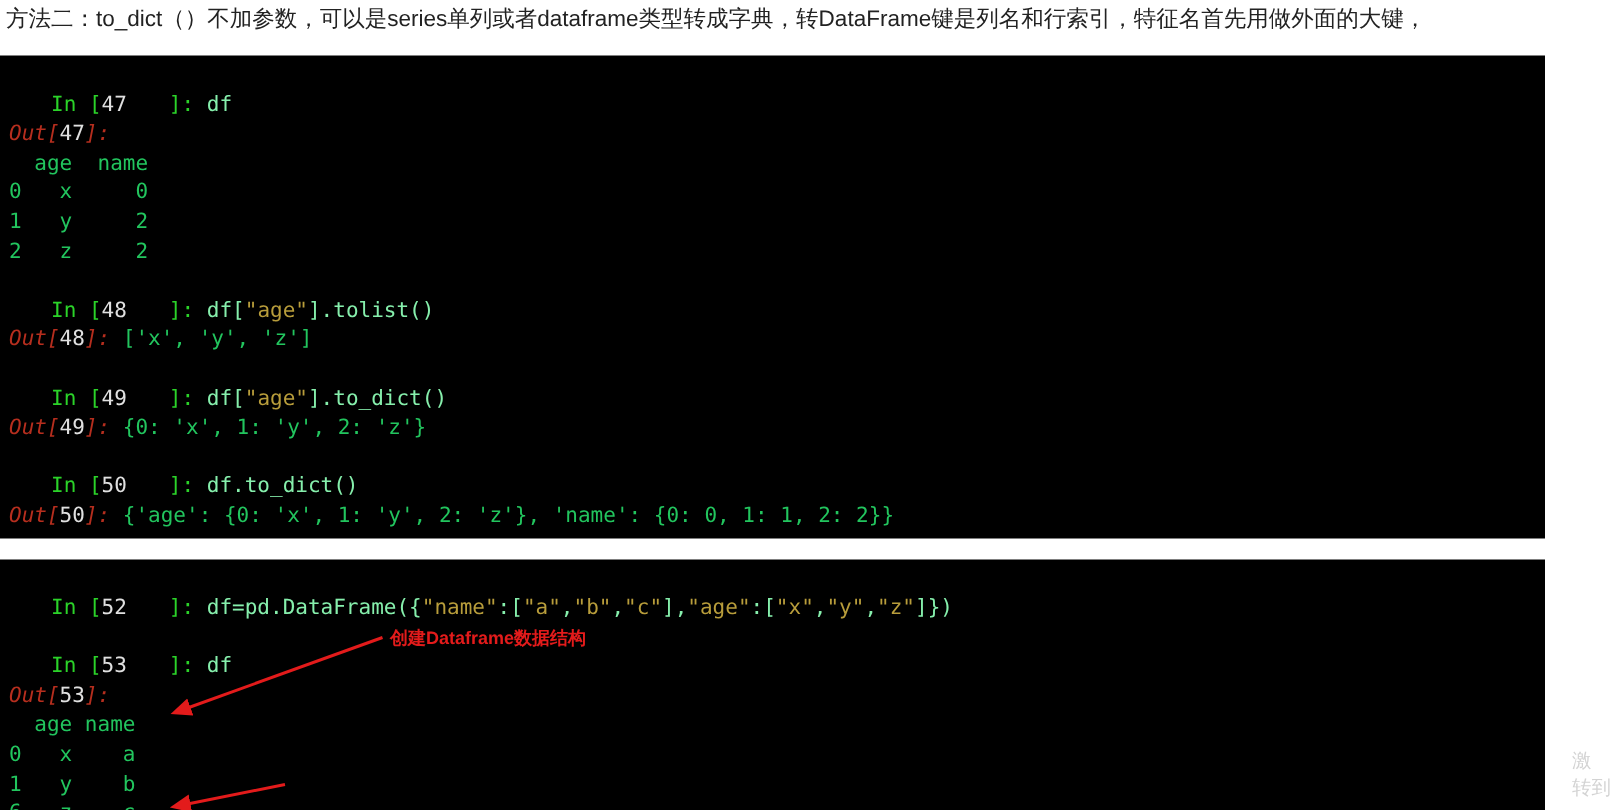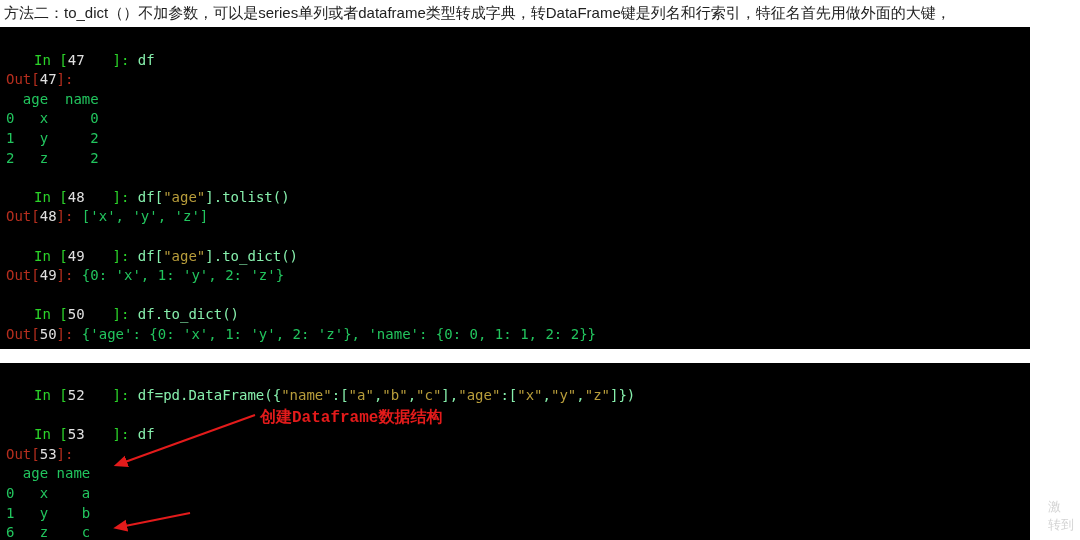--- a/index.html
+++ b/index.html
@@ -5,48 +5,48 @@
   body {
     margin: 0;
     padding: 0;
     font-family: "Microsoft YaHei", Arial, sans-serif;
     background: #fff;
     width: 1080px;
   }
   .desc {
     font-size: 15px;
     line-height: 1.4;
-    padding: 2px 4px 4px 4px;
+    padding: 2px 4px 14px 4px;
     color: #222;
   }
   .term {
     background: #000;
     color: #c0c0c0;
     font-family: Consolas, monospace;
     font-size: 14px;
     line-height: 1.4;
     padding: 4px 6px;
     white-space: pre;
     position: relative;
     margin-bottom: 14px;
     width: 1030px;
     box-sizing: border-box;
   }
   .ln-in    { color: #2bd329; margin-left: 28px; }
-  .ln-out   { color: #b62e1e; }
+  .ln-out   { color: #b62e1e; font-style: italic; }
   .num      { color: #e0e0e0; text-align: right; }
   .code     { color: #86efac; }
   .str      { color: #b89d3b; }
   .res      { color: #22c55e; }
   .anno {
     position: absolute;
     color: #e31b1b;
     font-weight: bold;
-    font-size: 16px;
-    font-family: Liberation Mono, monospace;
+    font-size: 12px;
+    font-family: Liberation Sans, sans-serif;
   }
   .arrow {
     position: absolute;
     overflow: visible;
   }
   .watermark {
     position: absolute;
     right: 6px;
     bottom: 6px;
     color: rgba(128,128,128,.35);

